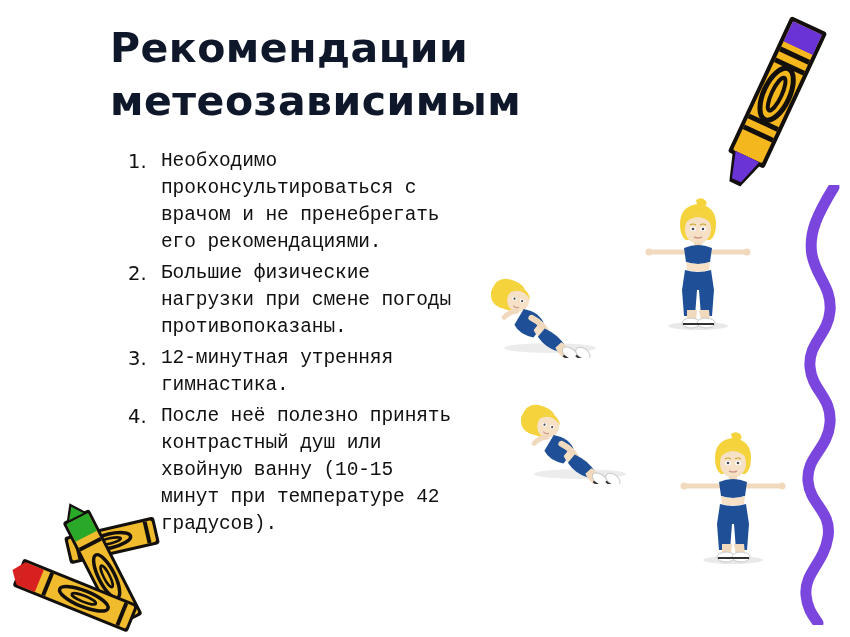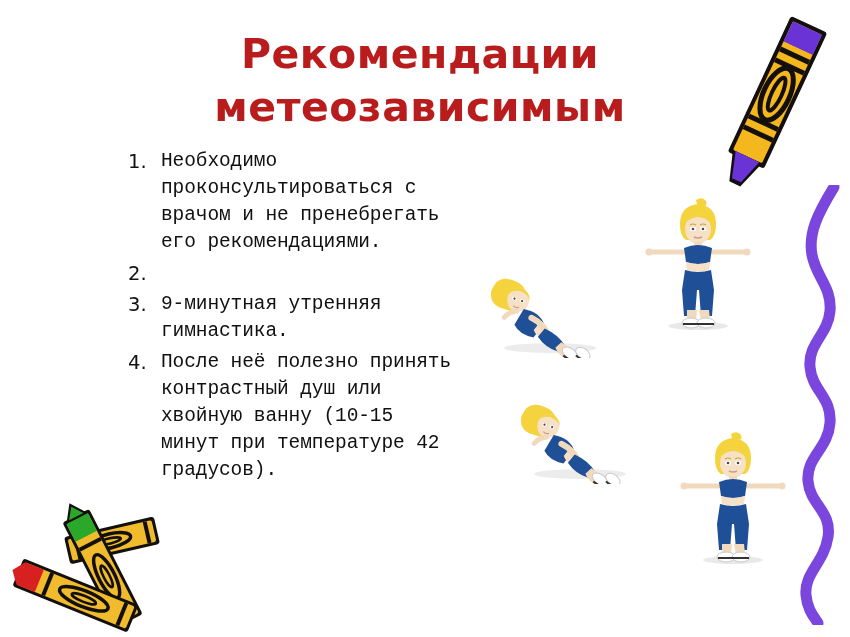--- a/index.html
+++ b/index.html
@@ -17,29 +17,27 @@
     background: #ffffff;
     overflow: hidden;
   }
 
   
   #title {
     position: absolute;
     left: 110px;
     top: 22px;
     width: 620px;
-    text-align: center;
     font-family: "DejaVu Sans", sans-serif;
     font-weight: bold;
     font-size: 41px;
     line-height: 53px;
     letter-spacing: 0.5px;
-    color: #b91c1c;
+    color: #0f172a;
     white-space: pre-line;
-    margin-top: 6px;
   }
 
   
   #recommendations {
     position: absolute;
     left: 128px;
     top: 148px;
     width: 330px;
   }
   .rec-item {
@@ -84,25 +82,26 @@
 
   <div id="recommendations">
 
     <div class="rec-item">
       <span class="rec-num">1.</span>
       <span class="rec-text">Необходимо проконсультироваться с врачом и не пренебрегать его рекомендациями.</span>
     </div>
 
     <div class="rec-item">
       <span class="rec-num">2.</span>
+      <span class="rec-text"> Большие физические нагрузки при смене погоды противопоказаны.</span>
     </div>
 
     <div class="rec-item">
       <span class="rec-num">3.</span>
-      <span class="rec-text"> 9-минутная утренняя гимнастика.</span>
+      <span class="rec-text"> 12-минутная утренняя гимнастика.</span>
     </div>
 
     <div class="rec-item">
       <span class="rec-num">4.</span>
       <span class="rec-text"> После неё полезно принять контрастный душ или хвойную ванну (10-15 минут при температуре 42 градусов).</span>
     </div>
 
   </div>
 
   <div class="art" style="left:700px; top:-5px;">

